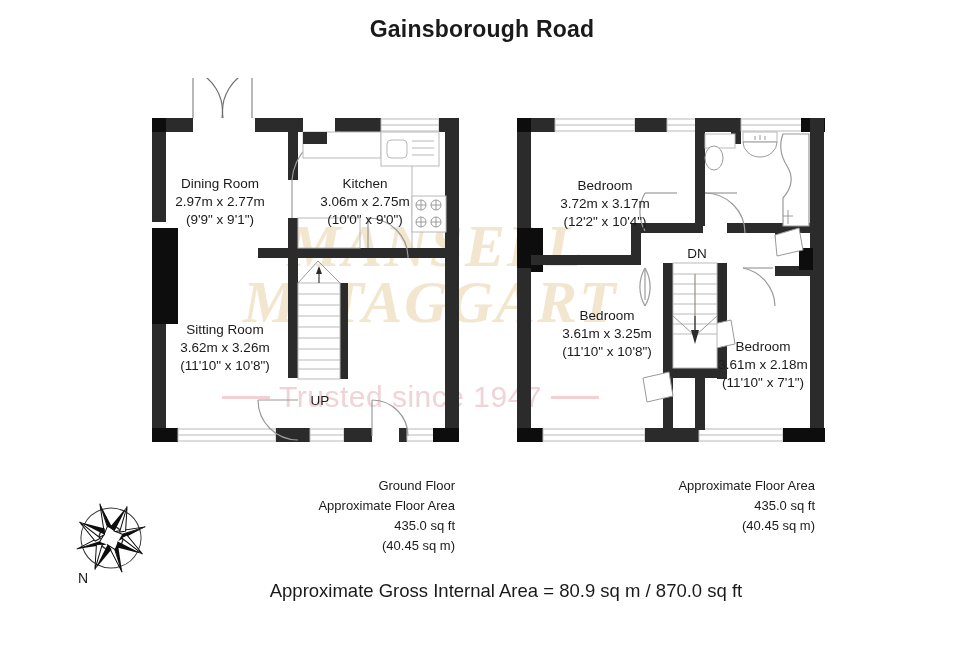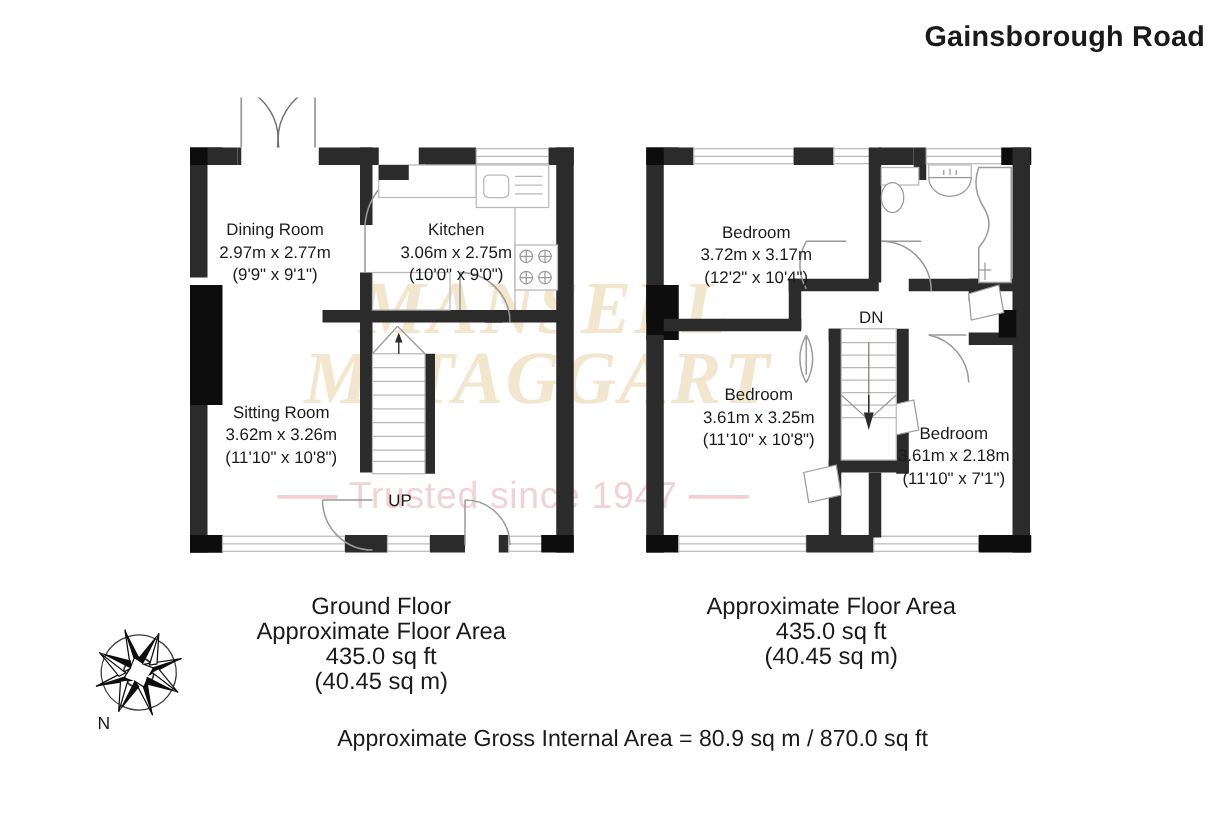--- a/index.html
+++ b/index.html
@@ -9,21 +9,21 @@
   body {
     width: 980px; height: 653px;
     position: relative;
     font-family: "Liberation Sans", sans-serif;
     color: #1a1a1a;
     overflow: hidden;
   }
   #plan-title {
     position: absolute;
     top: 16px; left: 0; width: 964px;
-    text-align: right;
+    text-align: center;
     font-size: 23px;
     font-weight: bold;
     letter-spacing: 0.2px;
   }
   .floor-svg { position: absolute; }
   #ground-floor-plan { left: 140px; top: 78px; }
   #first-floor-plan  { left: 505px; top: 78px; }
 
   #watermark-layer {
     position: absolute; left: 0; top: 0;
@@ -51,22 +51,22 @@
   #watermark-tagline {
     font-family: "Liberation Sans", sans-serif;
     font-size: 30px;
     color: #f0d3d6;
     white-space: nowrap;
     letter-spacing: 0.5px;
   }
 
   .floor-caption {
     position: absolute;
-    text-align: center;
-    font-size: 19px;
+    text-align: right;
+    font-size: 13px;
     line-height: 20px;
     width: 300px;
   }
   #ground-floor-caption { left: 155px; top: 476px; }
   #first-floor-caption  { left: 515px; top: 476px; }
 
   #compass { position: absolute; left: 68px; top: 500px; }
   #compass-label {
     position: absolute; left: 78px; top: 570px;
     font-size: 14px;

